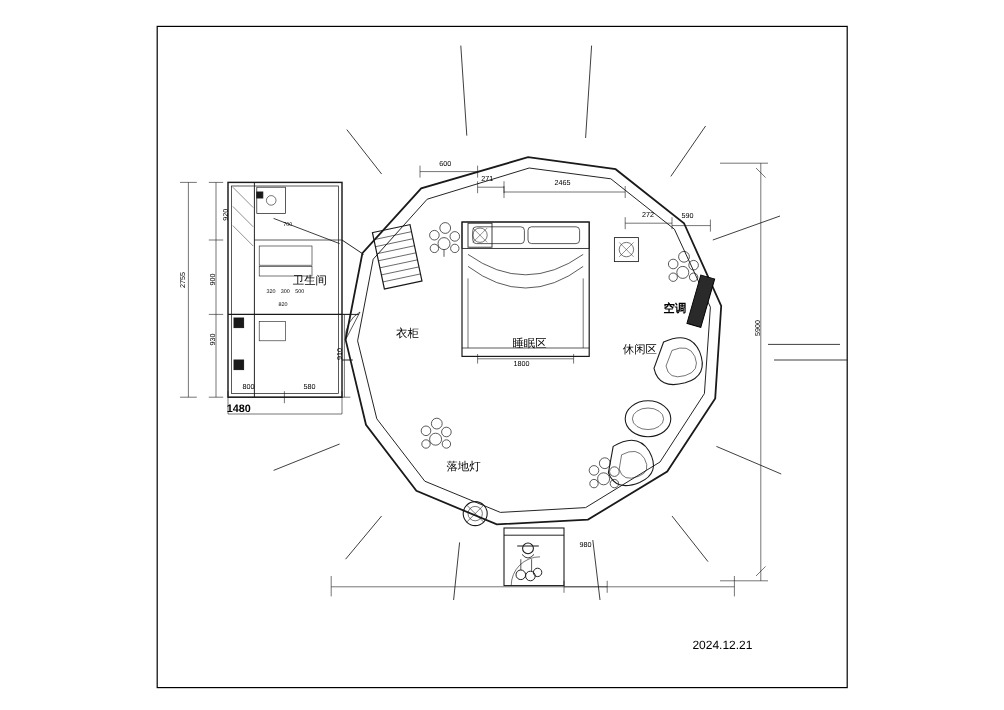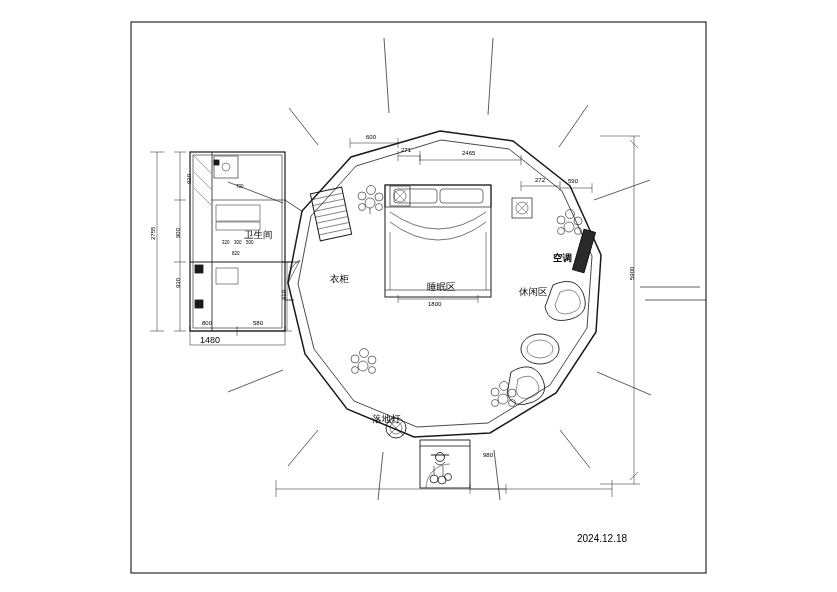--- a/index.html
+++ b/index.html
@@ -271,42 +271,42 @@
         <line x1="478" y1="295" x2="478" y2="303"></line>
       </g>
     </g>
   </svg>
 
   <span class="lbl room-label" style="left:244px; top:230px;">卫生间</span>
   <span class="lbl room-label" style="left:330px; top:228px;margin-top:46px;">衣柜</span>
   <span class="lbl room-label" style="left:427px; top:282px;">睡眠区</span>
   <span class="lbl room-label" style="left:553px; top:253px;font-weight:bold;">空调</span>
   <span class="lbl room-label" style="left:519px; top:287px;">休闲区</span>
-  <span class="lbl room-label" style="left:372px; top:414px;">落地灯</span>
+  <span class="lbl room-label" style="left:372px; top:385px;">落地灯</span>
 
   <span class="lbl dim" style="left:629px; top:280px; transform:rotate(-90deg); transform-origin:left top;">5900</span>
   <span class="lbl dim" style="left:150px; top:240px; transform:rotate(-90deg); transform-origin:left top;">2755</span>
   <span class="lbl dim" style="left:186px; top:184px; transform:rotate(-90deg); transform-origin:left top;">920</span>
   <span class="lbl dim" style="left:175px; top:238px; transform:rotate(-90deg); transform-origin:left top;">900</span>
   <span class="lbl dim" style="left:175px; top:288px; transform:rotate(-90deg); transform-origin:left top;">930</span>
 
-  <span class="lbl" style="left:200px; top:336px; font-size:9px;">1480</span>
+  <span class="lbl" style="left:189px; top:336px; font-size:9px;font-weight:bold;">1480</span>
   <span class="lbl dim" style="left:202px; top:320px;">800</span>
   <span class="lbl dim" style="left:253px; top:320px;">580</span>
   <span class="lbl tiny" style="left:222px; top:241px;">320</span>
   <span class="lbl tiny" style="left:234px; top:241px;">300</span>
   <span class="lbl tiny" style="left:246px; top:241px;">500</span>
   <span class="lbl tiny" style="left:232px; top:252px;">820</span>
   <span class="lbl tiny" style="left:236px; top:185px;">700</span>
 
   <span class="lbl dim" style="left:281px; top:300px; transform:rotate(-90deg); transform-origin:left top;">910</span>
 
   <span class="lbl dim" style="left:366px; top:134px;">600</span>
   <span class="lbl dim" style="left:401px; top:147px;">271</span>
   <span class="lbl dim" style="left:462px; top:150px;">2465</span>
   <span class="lbl dim" style="left:535px; top:177px;">272</span>
   <span class="lbl dim" style="left:568px; top:178px;">590</span>
 
   <span class="lbl dim" style="left:428px; top:301px;">1800</span>
   <span class="lbl dim" style="left:483px; top:452px;">980</span>
 
-  <span class="lbl date-label" style="left:577px; top:534px;">2024.12.18</span>
+  <span class="lbl date-label" style="left:577px; top:534px;">2024.12.21</span>
 </div>
 
 </body></html>

